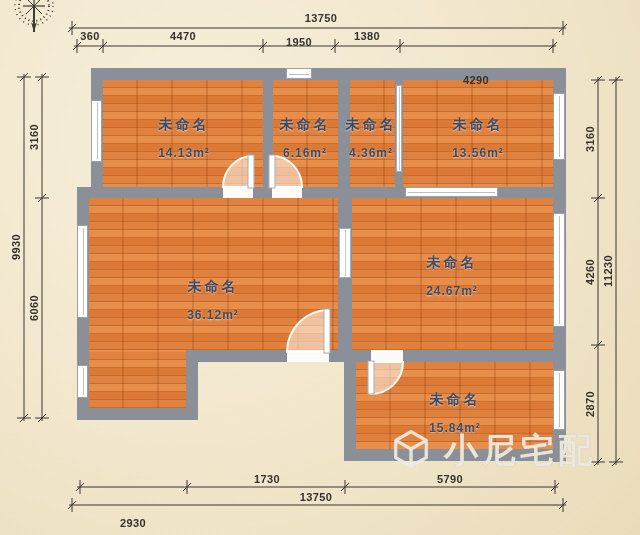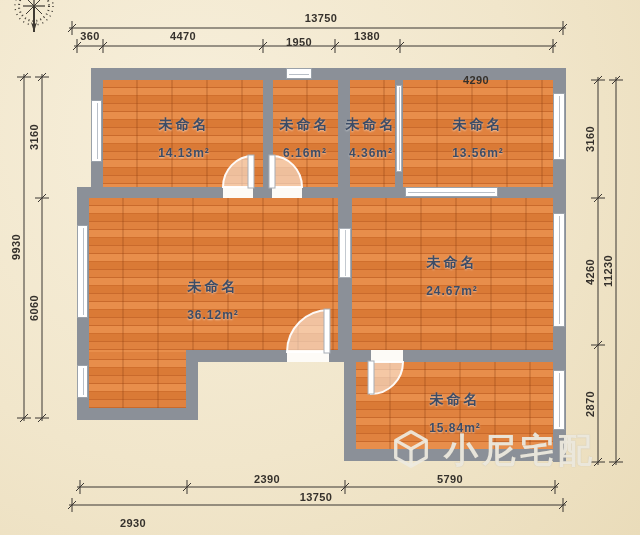--- a/index.html
+++ b/index.html
@@ -221,21 +221,21 @@
   <div class="dim rot" style="left:16px;top:247px;">9930</div>
   <div class="dim rot" style="left:34px;top:137px;">3160</div>
   <div class="dim rot" style="left:34px;top:308px;">6060</div>
 
   <div class="dim rot" style="left:590px;top:139px;">3160</div>
   <div class="dim rot" style="left:590px;top:272px;">4260</div>
   <div class="dim rot" style="left:590px;top:404px;">2870</div>
   <div class="dim rot" style="left:608px;top:271px;">11230</div>
 
   <div class="dim" style="left:133px;top:479px;margin-top:44px;">2930</div>
-  <div class="dim" style="left:267px;top:479px;">2390</div>
+  <div class="dim" style="left:267px;top:479px;">1730</div>
   <div class="dim" style="left:450px;top:479px;text-align:right;">5790</div>
   <div class="dim" style="left:316px;top:497px;">13750</div>
 
   <div class="room-label" style="left:184px;top:138px;">
     <div class="nm">未命名</div>
     <div class="ar">14.13m²</div>
   </div>
   <div class="room-label" style="left:305px;top:138px;">
     <div class="nm">未命名</div>
     <div class="ar">6.16m²</div>

